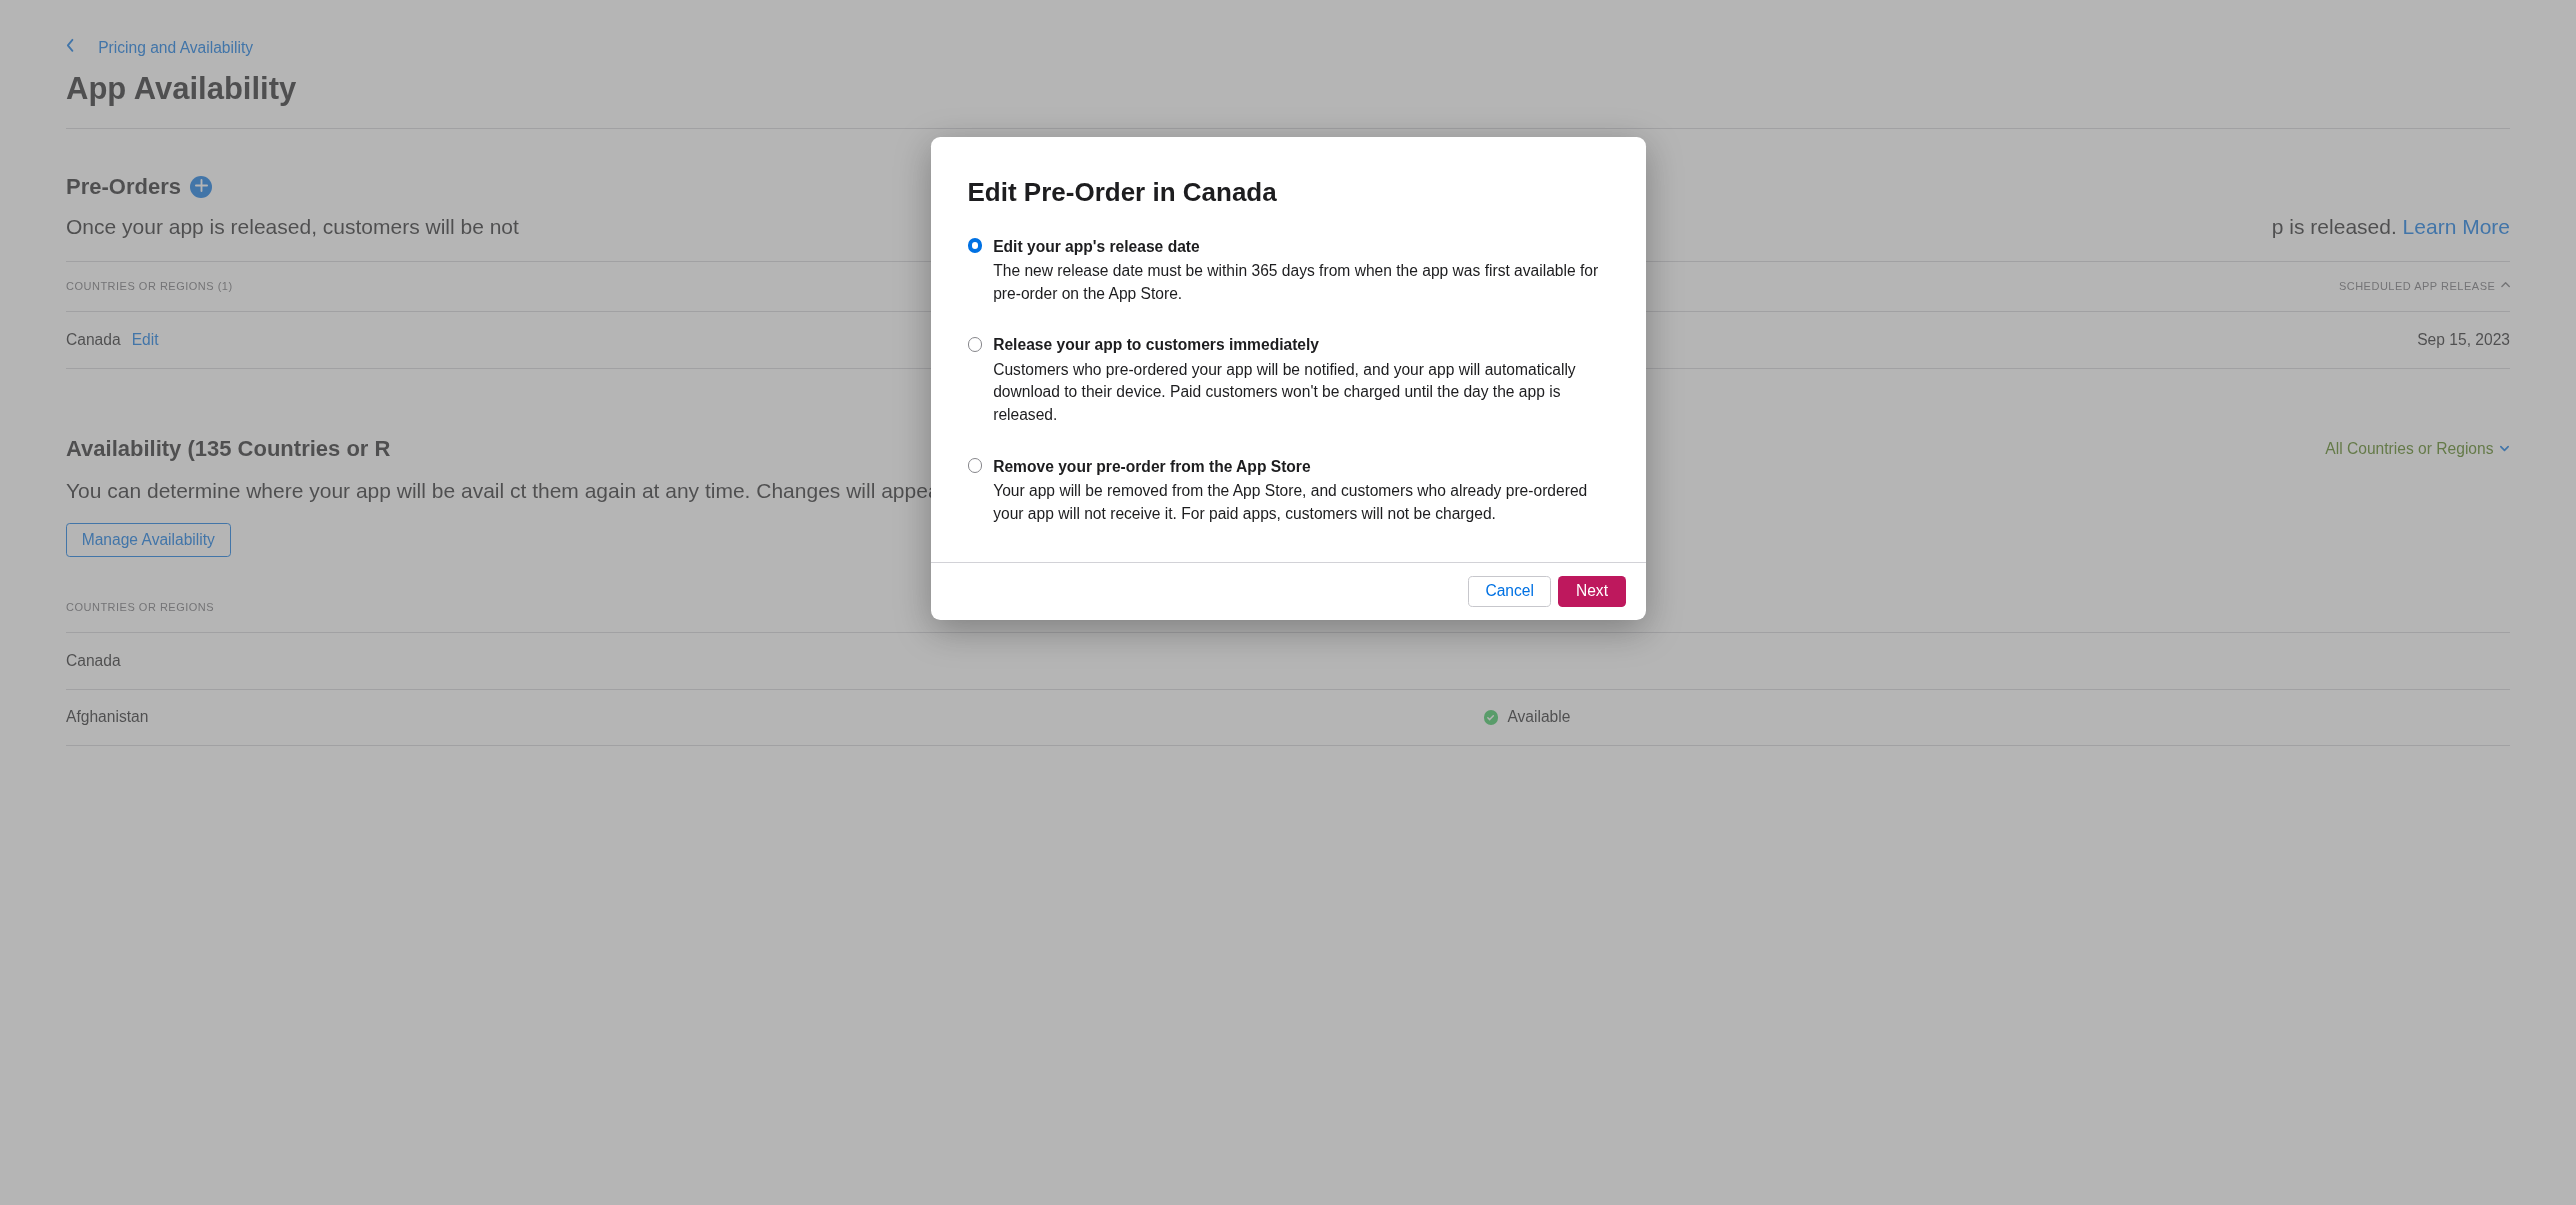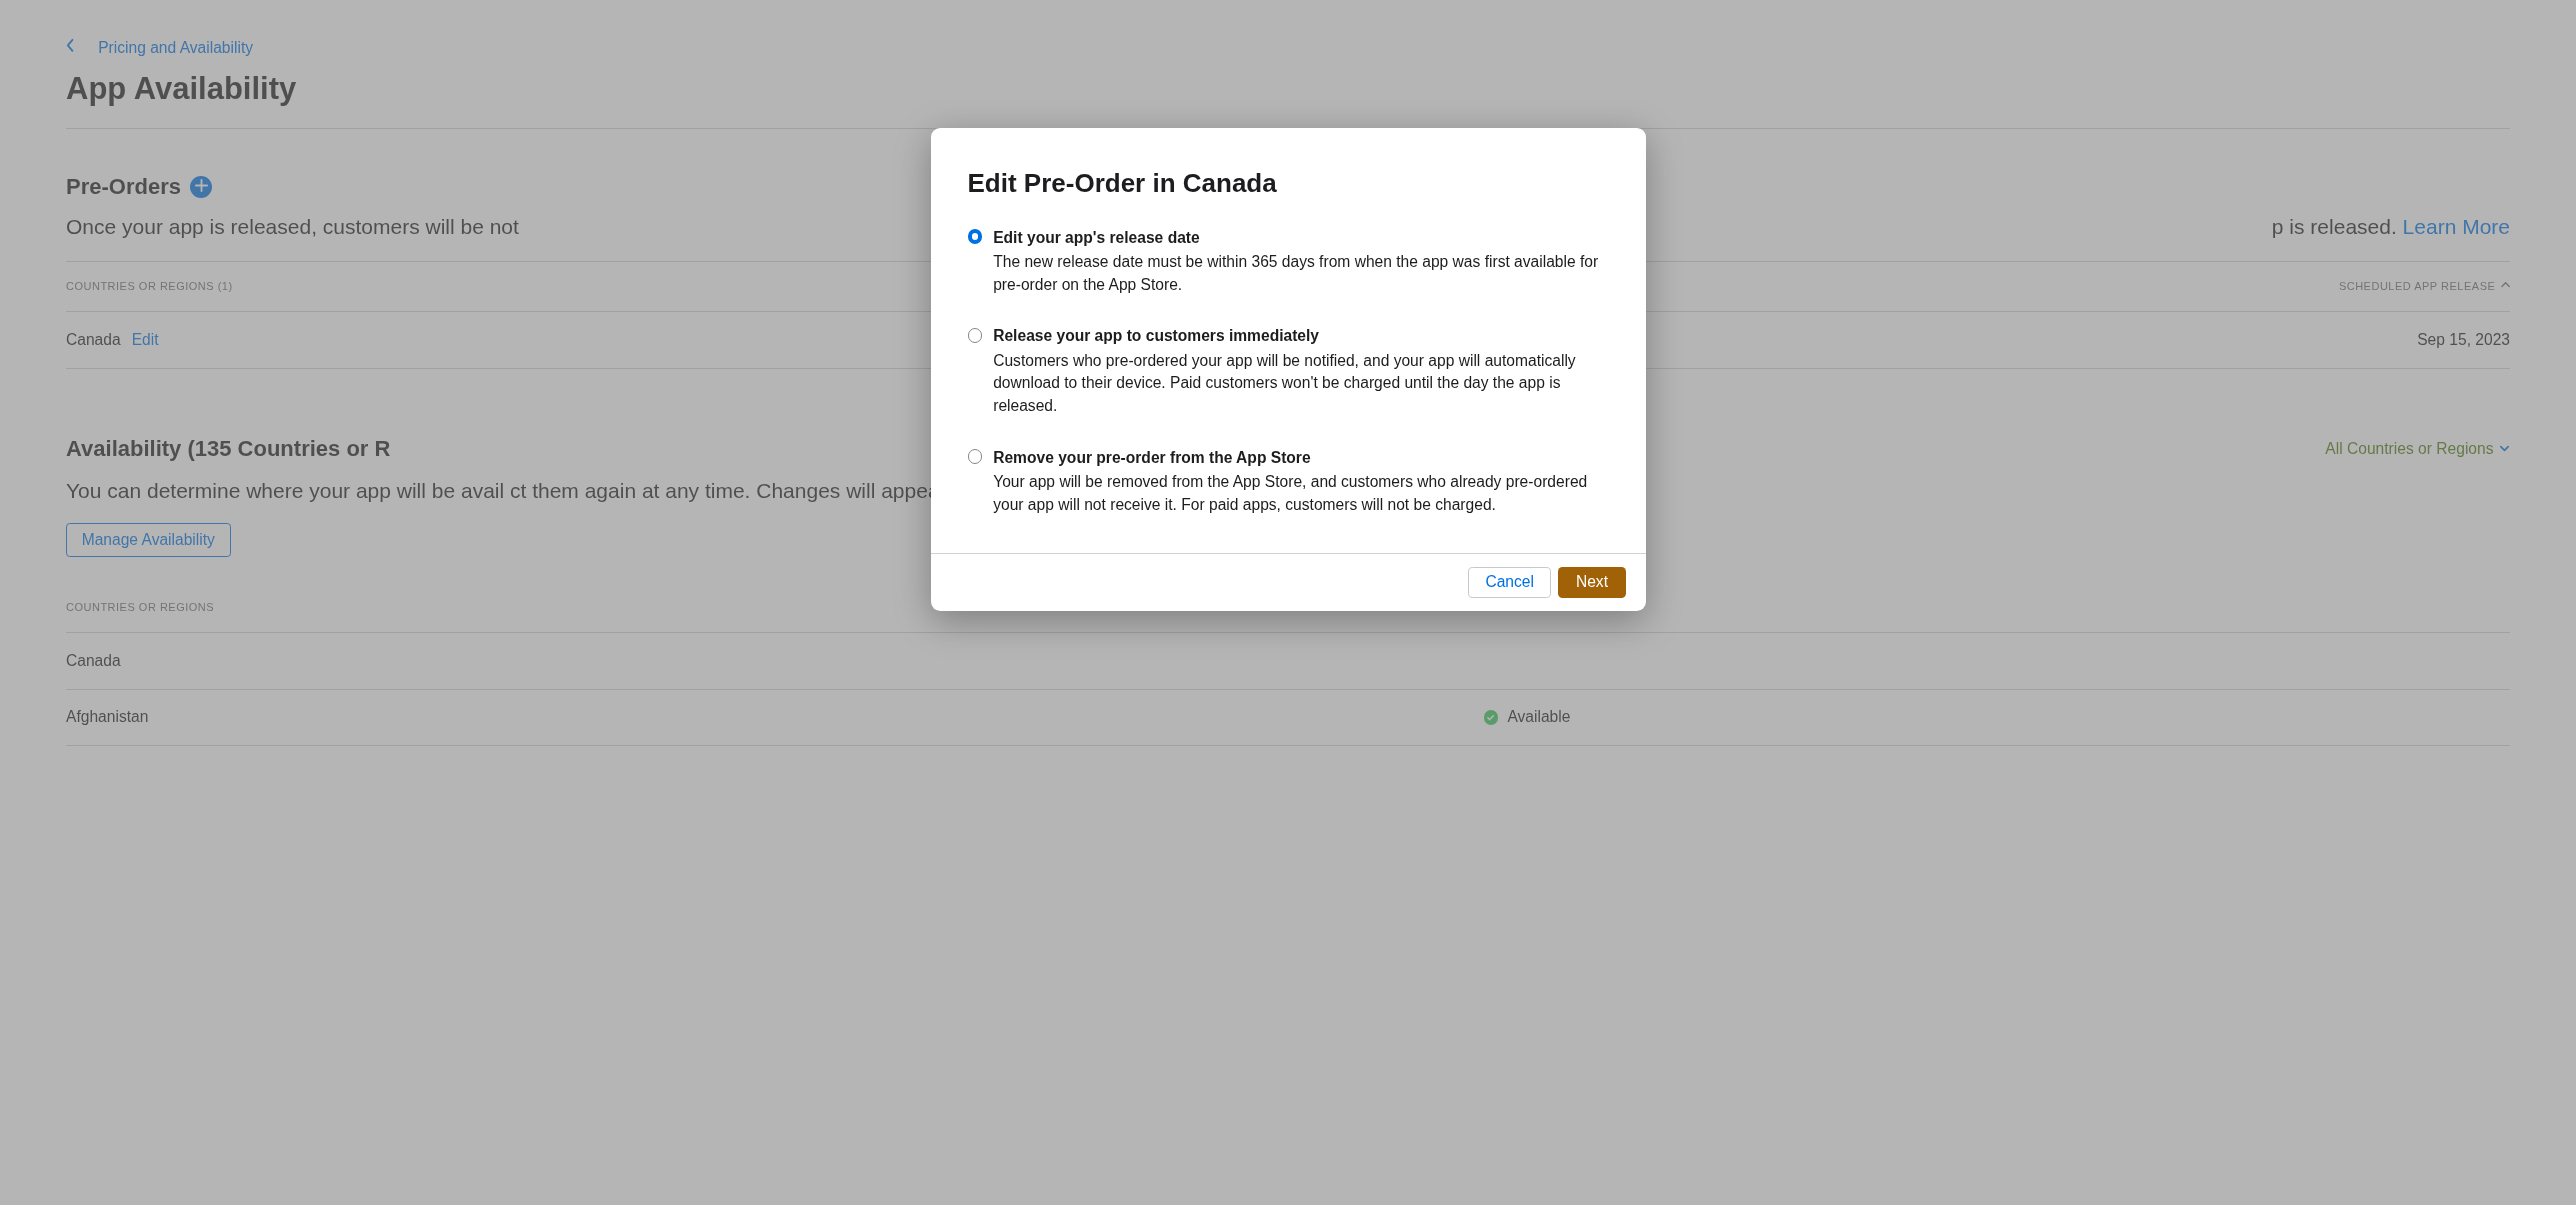--- a/index.html
+++ b/index.html
@@ -139,20 +139,21 @@
     padding-top: 128px;
   }
   .modal {
     background: #fff;
     width: 715px;
     border-radius: 9.2px;
     box-shadow: 0 9.2px 37px rgba(0,0,0,0.3);
     overflow: hidden;
     display: flex;
     flex-direction: column;
+    margin-top: 9px;
   }
   .modal-body {
     padding: 37px 37px 27.5px 37px;
   }
   .modal-title {
     font-size: 26px;
     font-weight: 700;
     margin-bottom: 24px;
   }
   .radio-option {
@@ -196,21 +197,21 @@
     font-size: 15.6px;
     cursor: pointer;
     border: 0.9px solid transparent;
   }
   .btn-secondary {
     background: #fff;
     color: #0071e3;
     border-color: #c7c7cc;
   }
   .btn-primary {
-    background: #a16207;
+    background: #be185d;
     color: #fff;
   }
 </style>
 </head>
 <body>
 
 <div class="page">
   <div class="breadcrumb">
     <span>
       <svg viewBox="0 0 10 16" fill="none">

